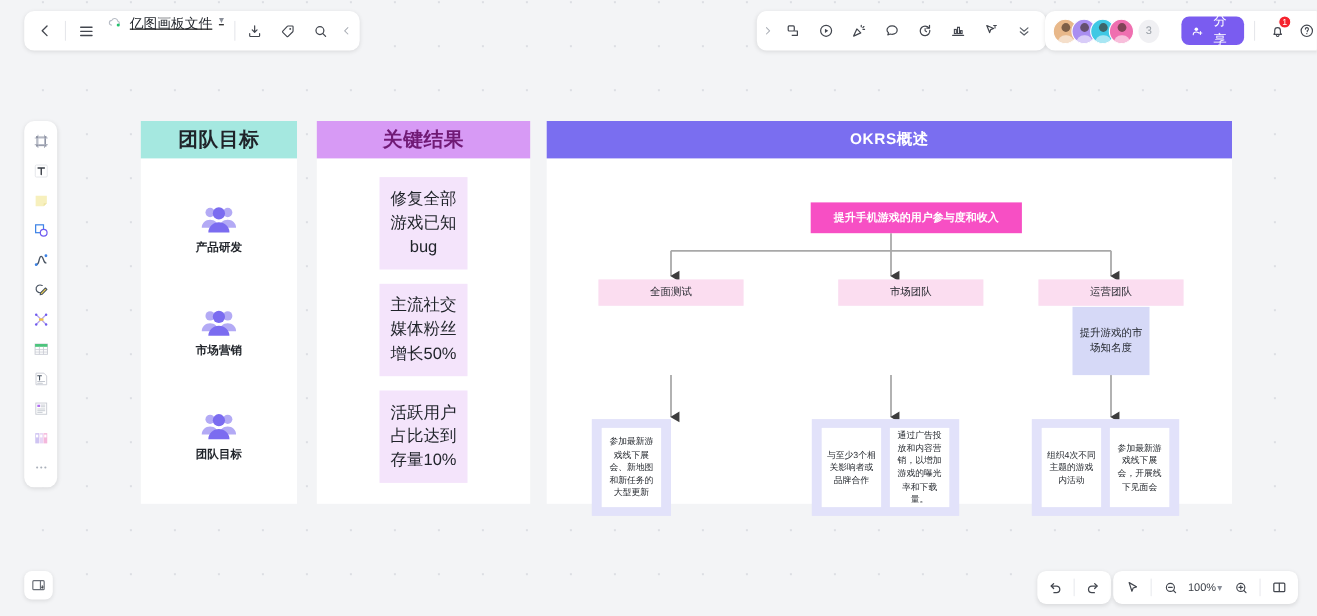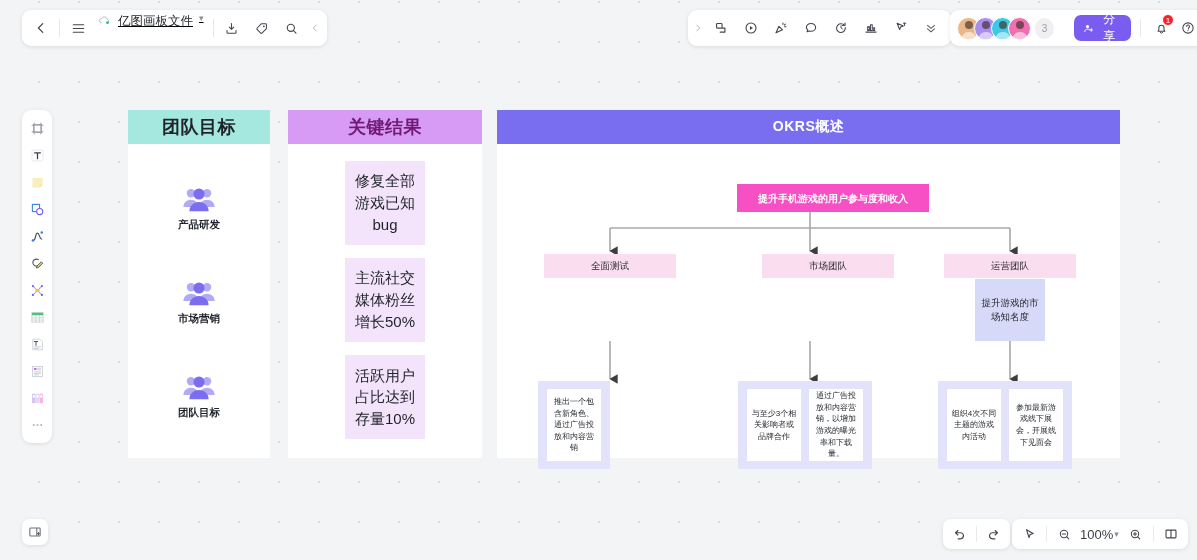--- a/index.html
+++ b/index.html
@@ -124,21 +124,21 @@
   .zoom-main {
     position: absolute; left: 1012px; top: 519px; height: 30px;
     background: #fff; border-radius: 8px; display: flex; align-items: center;
     padding: 0 4px; box-shadow: 0 1px 4px rgba(0,0,0,.10);
   }
   .zbtn {
     width: 26px; height: 26px; border-radius: 5px; cursor: pointer;
     display: flex; align-items: center; justify-content: center; color: #42464e;
   }
   .zoom-level {
-    font-size: 13px; color: #3a3f47; padding: 0 1px 0 3px; cursor: pointer;
+    font-size: 10px; color: #3a3f47; padding: 0 1px 0 3px; cursor: pointer;
   }
   .zsep { width: 1px; height: 16px; background: #e9eaee; margin: 0 4px; }
 
   
   .board { position: absolute; background: #fff; }
   .board-head {
     height: 34px; display: flex; align-items: center; justify-content: center;
     font-size: 18px; font-weight: bold; letter-spacing: .5px;
   }
 
@@ -546,21 +546,21 @@
         <path d="M113 197 V 235" marker-end="url(#ar)"></path>
         <path d="M313 197 V 235" marker-end="url(#ar)"></path>
         <path d="M513 197 V 235" marker-end="url(#ar)"></path>
       </g>
     </svg>
 
     <div class="node node-root">提升手机游戏的用户参与度和收入</div>
 
     <div class="node node-team" style="left:47px; top:110px">全面测试</div>
     <div class="node node-group" style="left:41px; top:237px">
-      <div class="leaf">推出一个包含新角色、通过广告投放和内容营销</div>
+      <div class="leaf">参加最新游戏线下展会、新地图和新任务的大型更新</div>
     </div>
 
     <div class="node node-team" style="left:265px; top:110px">市场团队</div>
     <div class="node node-group" style="left:241px; top:237px">
       <div class="leaf">与至少3个相关影响者或品牌合作</div>
       <div class="leaf">通过广告投放和内容营销，以增加游戏的曝光率和下载量。</div>
     </div>
 
     <div class="node node-team" style="left:447px; top:110px">运营团队</div>
     <div class="node node-obj" style="left:478px; top:135px">提升游戏的市场知名度</div>

